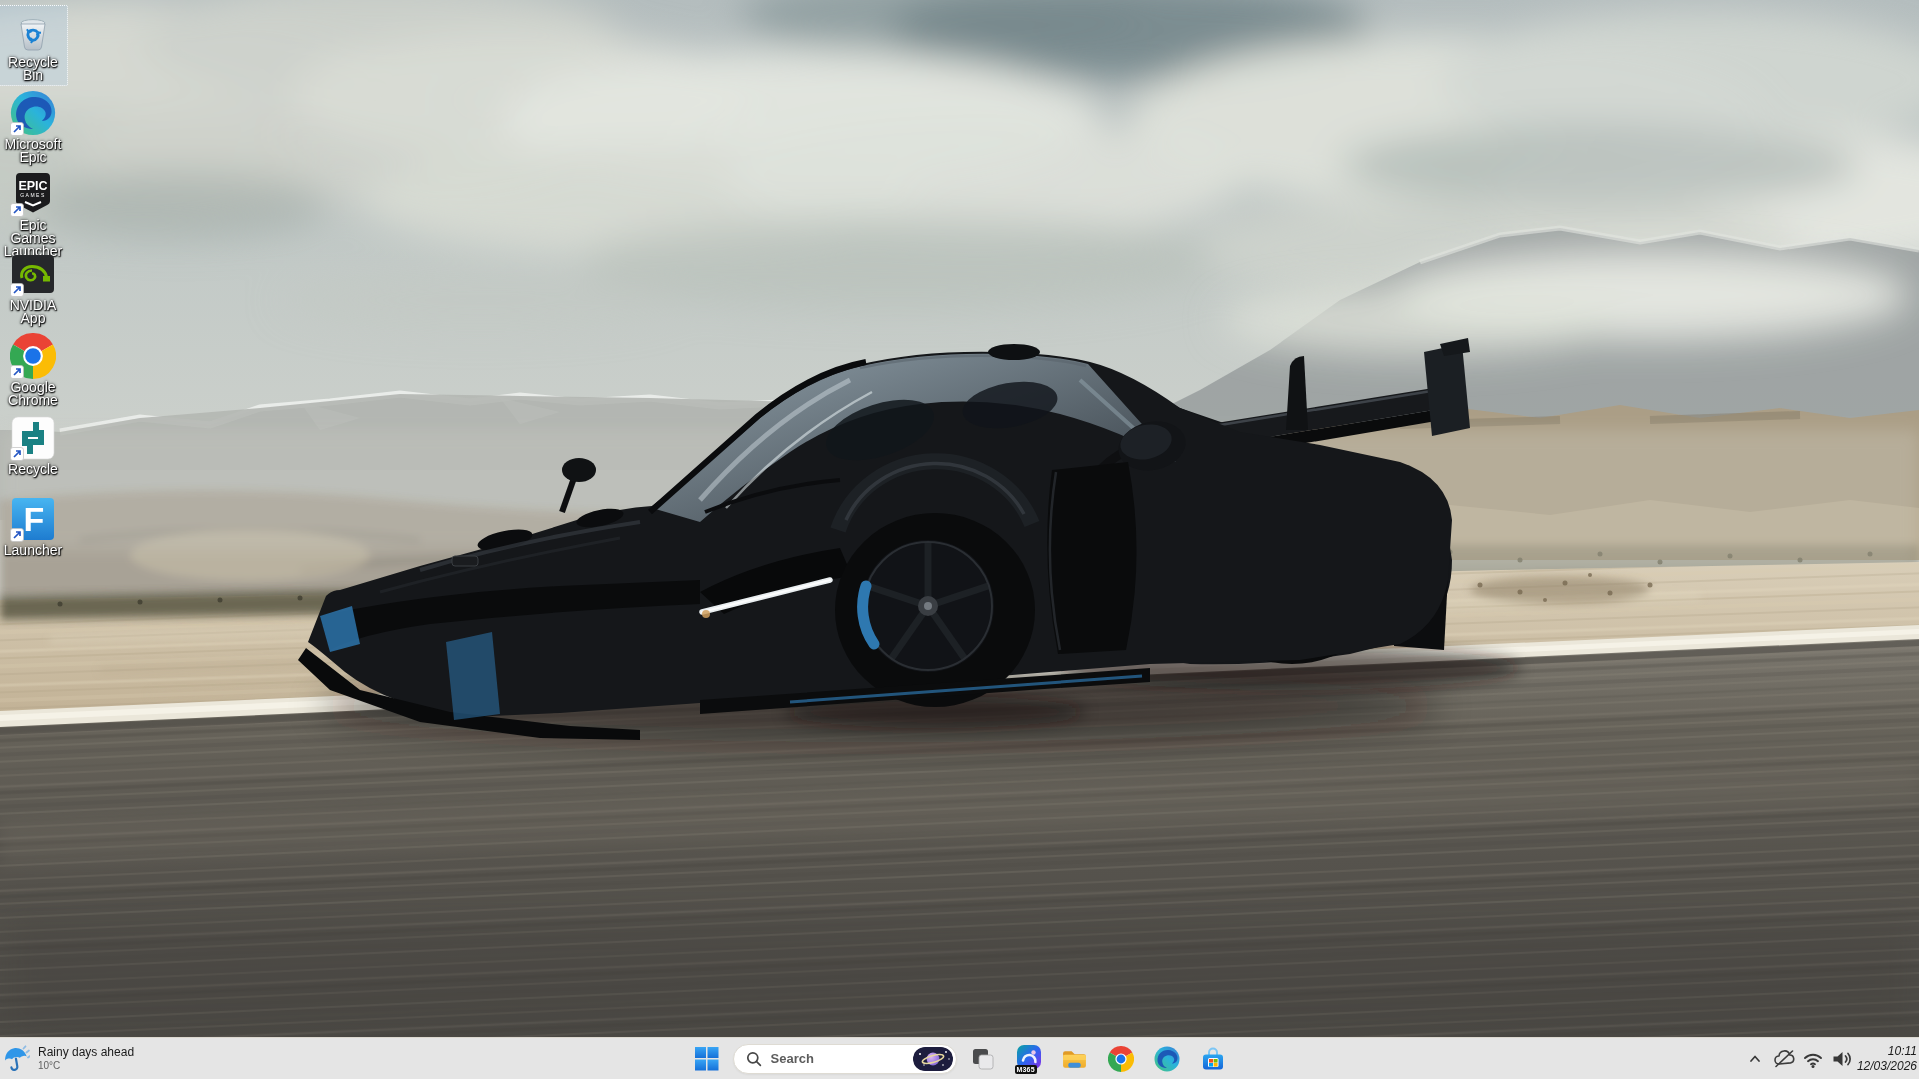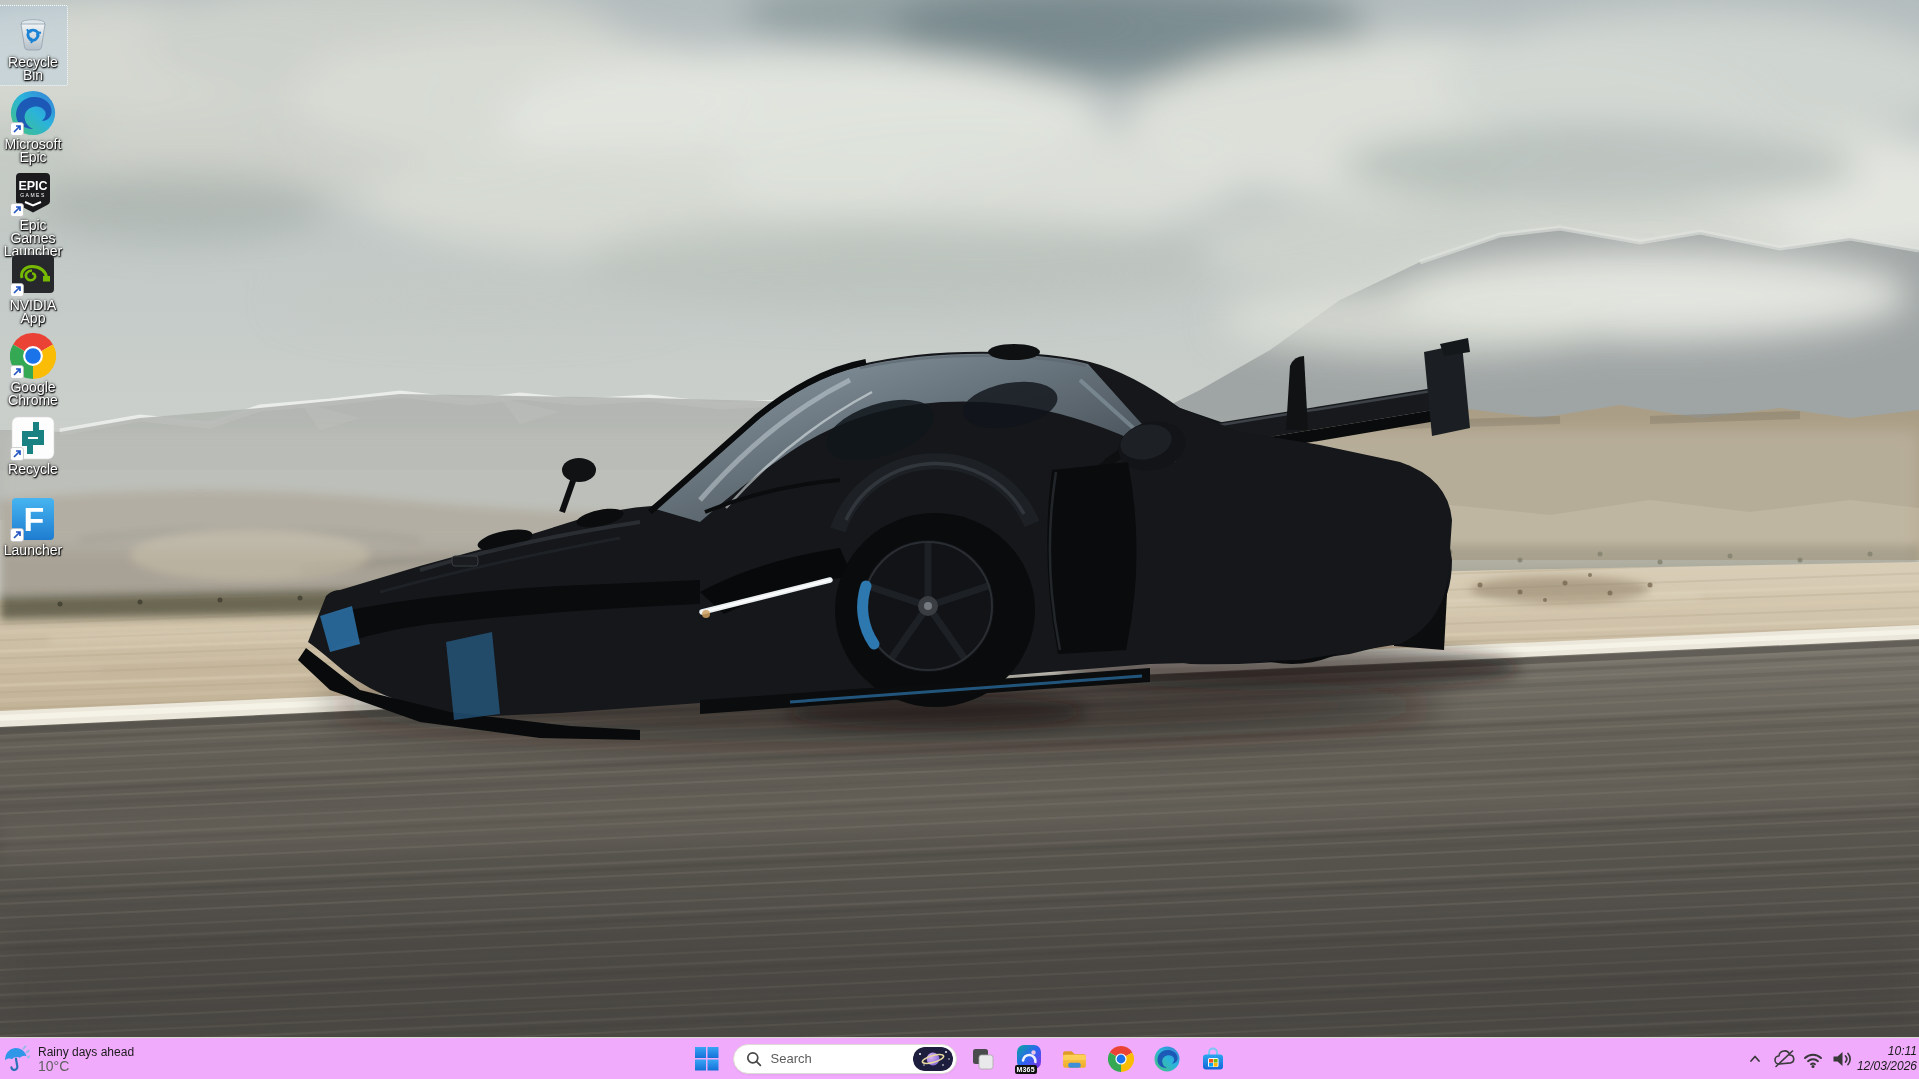--- a/index.html
+++ b/index.html
@@ -9,34 +9,34 @@
   
   .dicon{position:absolute;left:-2px;width:68px;display:flex;flex-direction:column;align-items:center;
          padding:2px 0 3px;border:1px dotted transparent;border-radius:2px;cursor:default;}
   .dicon.selected{background:rgba(170,200,230,.28);border-color:rgba(255,255,255,.9);}
   .dicon-img{width:46px;height:46px;position:relative;}
   .dicon-img > svg.main{display:block;}
   .shortcut{position:absolute;left:0;bottom:0;}
   .dicon-label{margin-top:2px;font-size:14px;line-height:13px;color:#fff;text-align:center;max-width:68px;
     text-shadow:0 1px 2px rgba(0,0,0,.95),0 0 3px rgba(0,0,0,.85),1px 1px 1px rgba(0,0,0,.8);}
   
-  .taskbar{position:absolute;left:0;bottom:0;width:100%;height:42px;background:#f0abfc;
+  .taskbar{position:absolute;left:0;bottom:0;width:100%;height:42px;background:#e5e5e5;
            border-top:1px solid #dcd8d0;box-sizing:border-box;padding-left:12px;}
   .taskbar button{border:none;background:transparent;padding:0;margin:0;font-family:inherit;cursor:default;}
   .weather{position:absolute;left:2px;top:2px;height:38px;display:flex;align-items:center;gap:8px;
            padding:0 12px;border-radius:6px;}
   .wtxt{display:flex;flex-direction:column;align-items:flex-start;line-height:14px;}
   .w1{font-size:12px;color:#1b1b1b;}
-  .w2{font-size:14px;color:#616161;}
+  .w2{font-size:10px;color:#616161;}
   .tb-center{position:absolute;left:50%;top:0;height:100%;transform:translateX(-50%);
              display:flex;align-items:center;gap:6px;}
   .tb-btn{width:40px;height:36px;display:flex;align-items:center;justify-content:center;border-radius:6px;}
   .searchbox{height:30px;width:224px;background:#fff;border:1px solid #dedbd3;border-radius:16px;
              display:flex;align-items:center;gap:9px;padding:0 3px 0 12px;box-sizing:border-box;
-             box-shadow:0 1px 2px rgba(0,0,0,.05);}
+             box-shadow:0 1px 2px rgba(0,0,0,.05);font-weight:bold;}
   .search-text{flex:1;font-size:13px;color:#5c5c5c;text-align:left;}
   .search-art{width:40px;height:24px;border-radius:12px;overflow:hidden;display:flex;}
   .m365wrap{position:relative;width:26px;height:30px;}
   .m365badge{position:absolute;left:-1px;bottom:0px;background:#111;border-radius:2px;
              color:#fff;font-size:7px;font-weight:bold;line-height:9px;padding:0 2px;letter-spacing:.2px;}
   .tb-right{position:absolute;right:2px;top:0;height:100%;display:flex;align-items:center;}
   .tray-btn{width:29px;height:36px;display:flex;align-items:center;justify-content:center;border-radius:4px;}
   .clock{display:flex;flex-direction:column;align-items:flex-end;justify-content:center;
          padding:0 10px 0 7px;font-size:12px;color:#1b1b1b;line-height:15px;font-style:italic;}
 </style>

